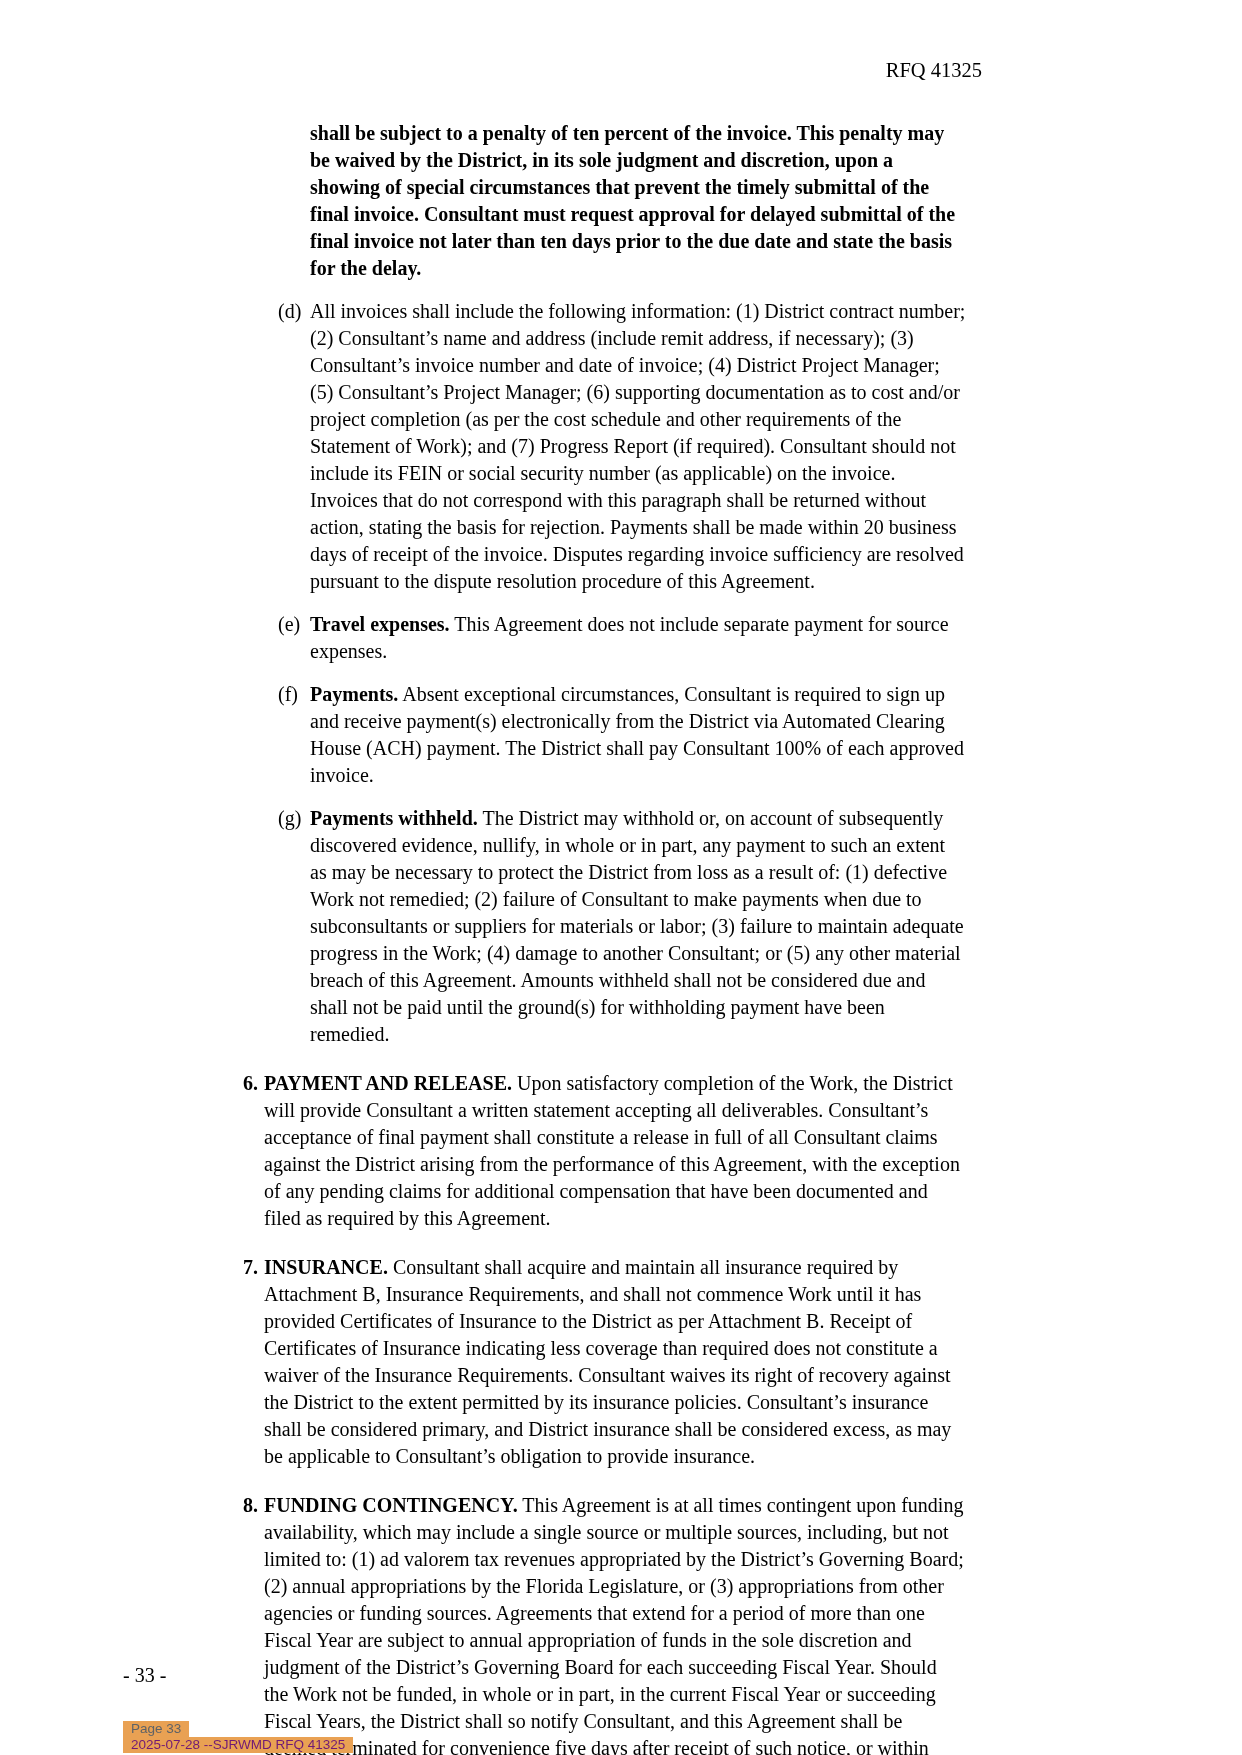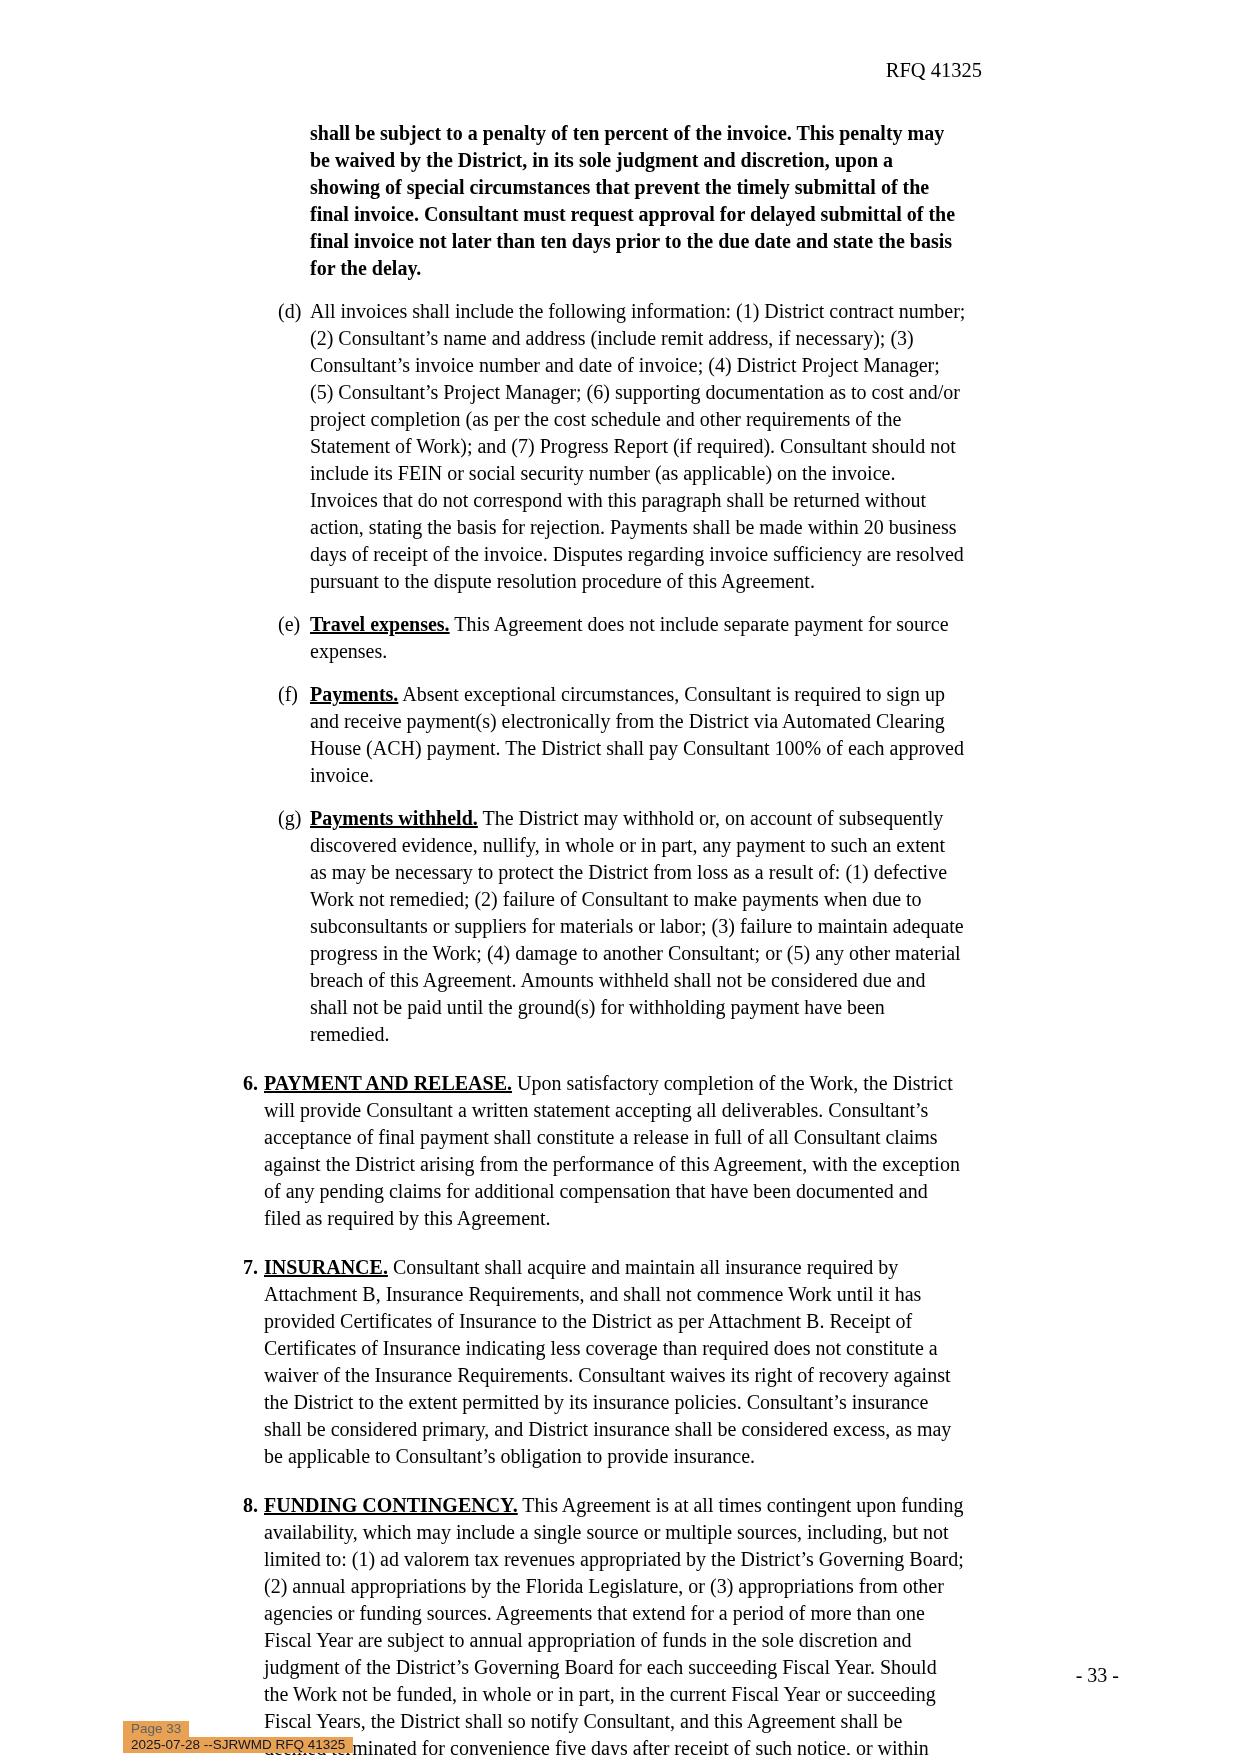--- a/index.html
+++ b/index.html
@@ -39,27 +39,27 @@
     margin-top: 16px;
   }
   .li-label { flex: none; width: 32px; }
   .li-text { flex: 1; }
   .ni {
     display: flex;
     margin-top: 22px;
   }
   .ni-label { flex: none; width: 21px; font-weight: bold; }
   .ni-text { flex: 1; }
-  .lead { font-weight: bold; text-decoration: underline; }
+  .lead { font-weight: bold; }
   .page-number {
     position: absolute;
     top: 1662px;
     left: 0;
     width: 100%;
-    text-align: right;
+    text-align: left;
     font-size: 20px;
   }
   .stamp {
     position: absolute;
     top: 1721px;
     left: 0;
     width: 100%;
     text-align: left;
     font-family: "Liberation Sans", sans-serif;
     font-size: 13.5px;
@@ -117,16 +117,16 @@
       <span class="ni-label">8.</span>
       <span class="ni-text"><span class="lead">FUNDING CONTINGENCY.</span><span> This Agreement is at all times contingent upon funding availability, which may include a single source or multiple sources, including, but not limited to: (1) ad valorem tax revenues appropriated by the District’s Governing Board; (2) annual appropriations by the Florida Legislature, or (3) appropriations from other agencies or funding sources. Agreements that extend for a period of more than one Fiscal Year are subject to annual appropriation of funds in the sole discretion and judgment of the District’s Governing Board for each succeeding Fiscal Year. Should the Work not be funded, in whole or in part, in the current Fiscal Year or succeeding Fiscal Years, the District shall so notify Consultant, and this Agreement shall be deemed terminated for convenience five days after receipt of such notice, or within such additional time as the District may allow. For the purpose of this Agreement, “Fiscal Year” is defined as the period beginning on October 1 and ending on September 30.</span></span>
     </div>
 
   </main>
 
   <div class="page-number">- 33 -</div>
 
   <div class="stamp">
     <span class="stamp-row"><span class="stamp-chip" style="background-color: rgb(233, 161, 83); color: rgb(94, 98, 102);">Page 33</span></span>
-    <span class="stamp-row"><span class="stamp-chip" style="background-color: rgb(233, 161, 83); color: #0f172a;">2025-07-28 --SJRWMD RFQ 41325</span></span>
+    <span class="stamp-row"><span class="stamp-chip" style="background-color: rgb(233, 161, 83); color: #701a75;">2025-07-28 --SJRWMD RFQ 41325</span></span>
   </div>
 
 </div>
 
 </body></html>

